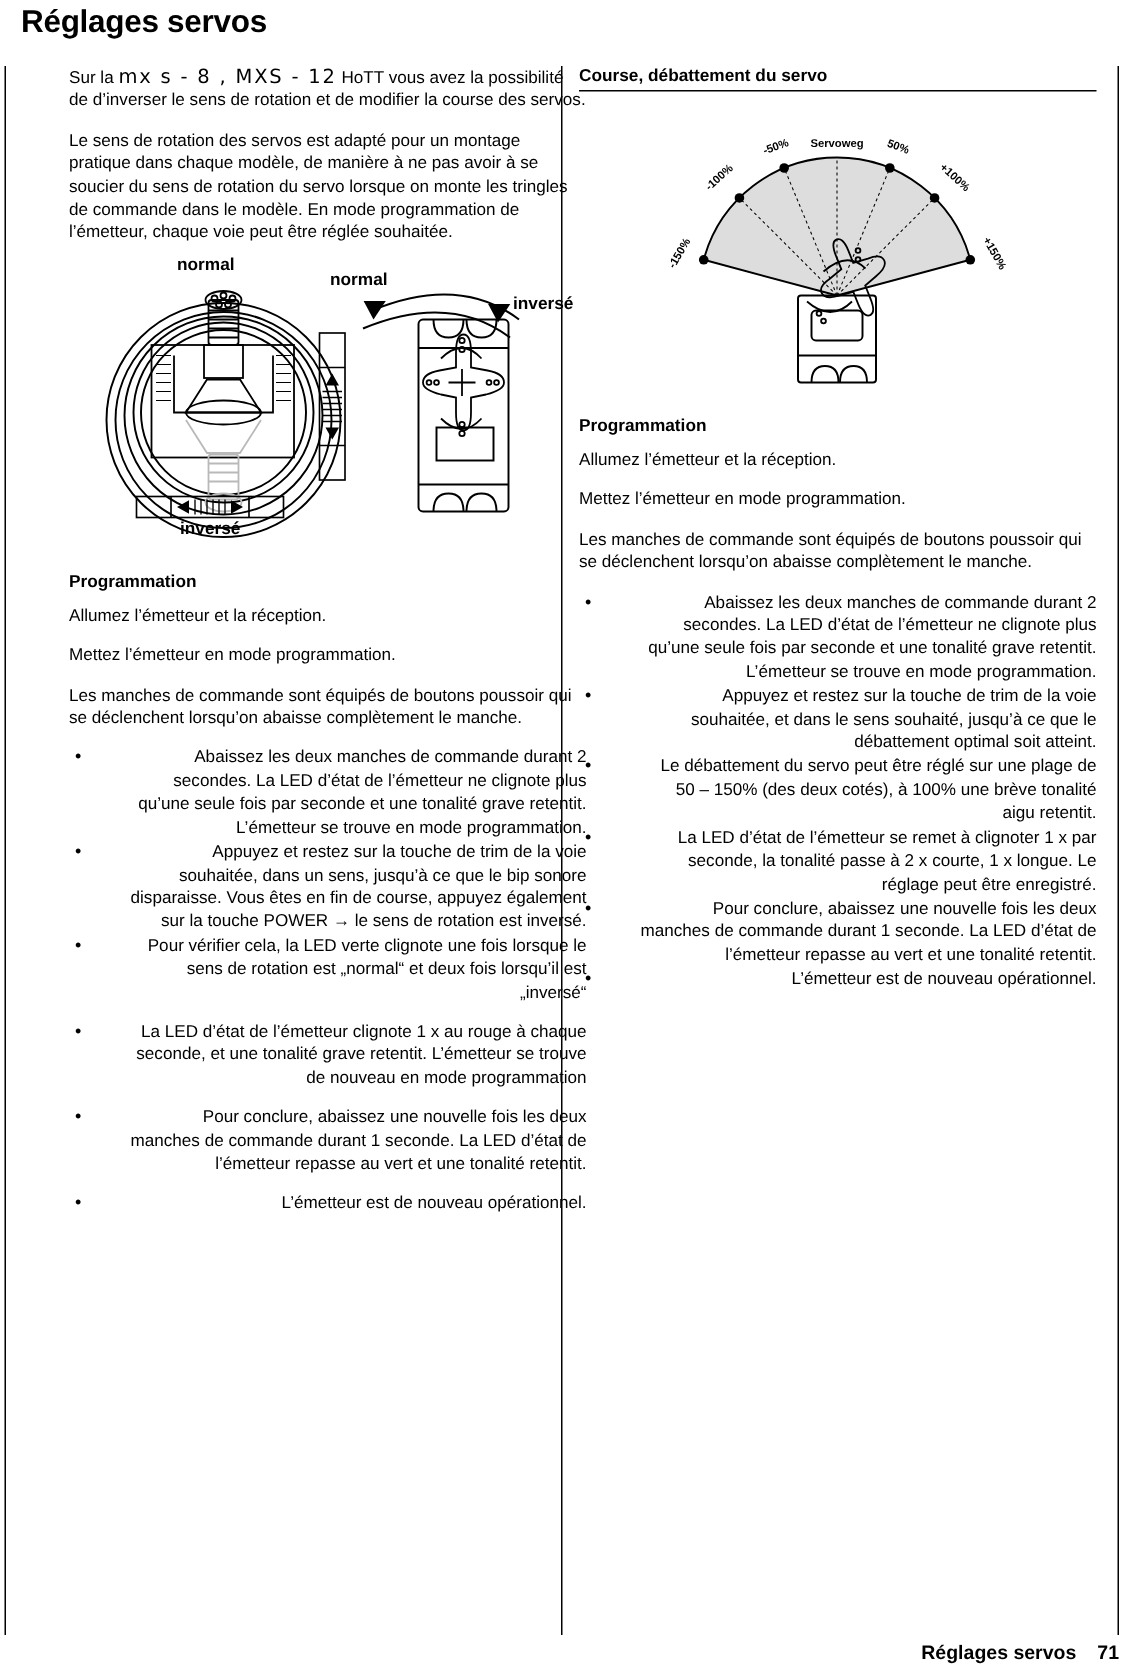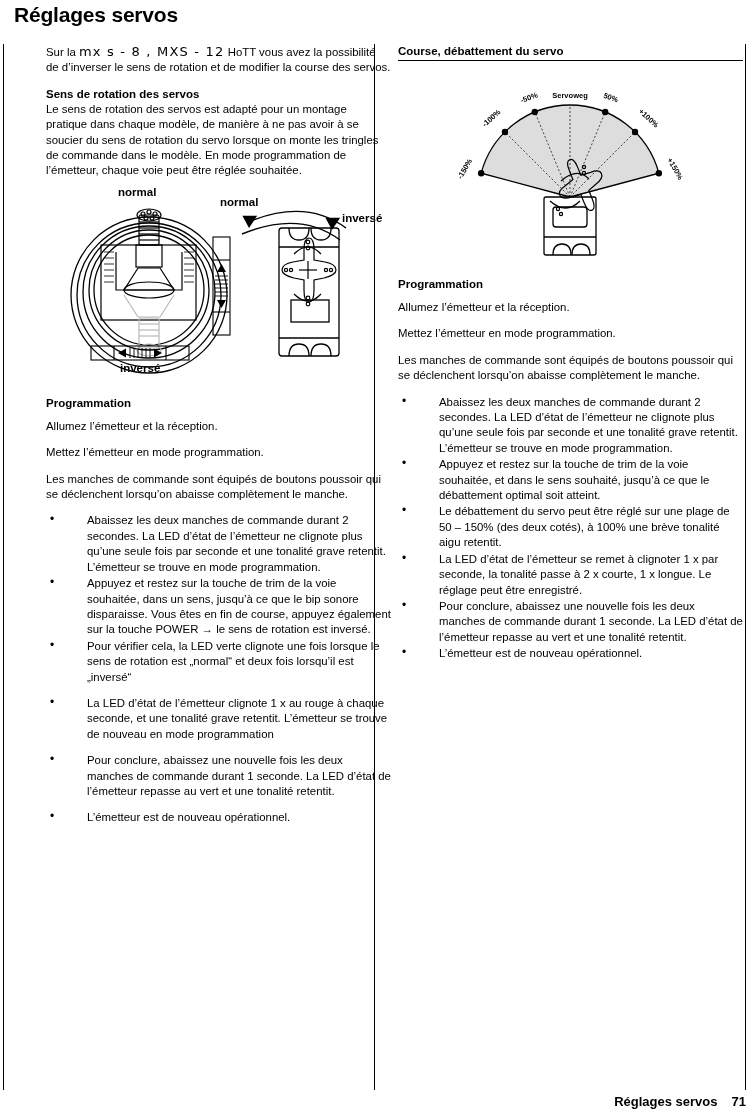--- a/index.html
+++ b/index.html
@@ -63,21 +63,21 @@
 
   
   .col {
     position: absolute;
     top: 44px;
     width: 345px;
     font-size: 11.4px;
     line-height: 15.4px;
   }
   .col-left  { left: 14px; margin-left: 32px; }
-  .col-right { left: 398px; }
+  .col-right { left: 386px; }
 
   p { margin: 0 0 11px 0; }
 
   .h-section {
     font-size: 11.5px;
     font-weight: bold;
     margin: 0 0 1px 0;
     line-height: 14px;
   }
   .h-rule {
@@ -89,21 +89,21 @@
   
   .model {
     font-family: "DejaVu Sans", sans-serif;
     font-size: 13px;
     letter-spacing: 1.2px;
   }
 
   
   ul.bullets {
     list-style: none;
-    margin: 0; padding: 0;
+    margin: 0; padding: 0; text-align: right;
   }
   ul.bullets > li {
     position: relative;
     padding-left: 41px;
     margin: 0 0 1px 0;
     line-height: 15.4px;
   }
   ul.bullets > li::before {
     content: "\2022";
     position: absolute;
@@ -138,21 +138,20 @@
   </div>
 
   <div class="rule-left-col"></div>
   <div class="rule-mid-col"></div>
   <div class="rule-right-col"></div>
 
   <div class="col col-left">
 
     <p><span>Sur la </span><span class="model">mx s - 8 ,</span><span class="model"> MXS - 12</span><span> HoTT vous avez la possibilité de d’inverser le sens de rotation et de modifier la course des servos.</span></p>
 
-    <h3 class="h-section">Sens de rotation des servos</h3>
     <p>Le sens de rotation des servos est adapté pour un montage pratique dans chaque modèle, de manière à ne pas avoir à se soucier du sens de rotation du servo lorsque on monte les tringles de commande dans le modèle. En mode programmation de l’émetteur, chaque voie peut être réglée souhaitée.</p>
 
     <div class="figure">
       <svg width="345" height="195" viewBox="0 0 345 195">
         <g fill="none" stroke="#000" stroke-width="1.3">
 
           <circle cx="103" cy="105" r="78"></circle>
           <circle cx="103" cy="105" r="72"></circle>
           <circle cx="103" cy="102" r="66"></circle>
           <circle cx="103" cy="100" r="60"></circle>

